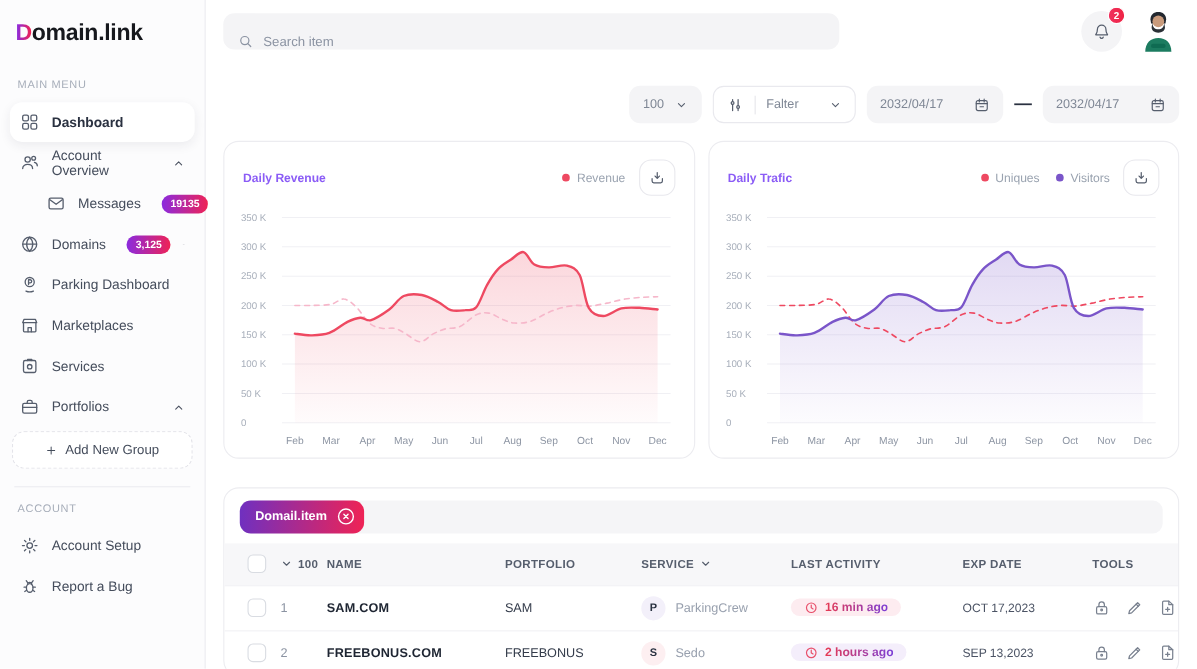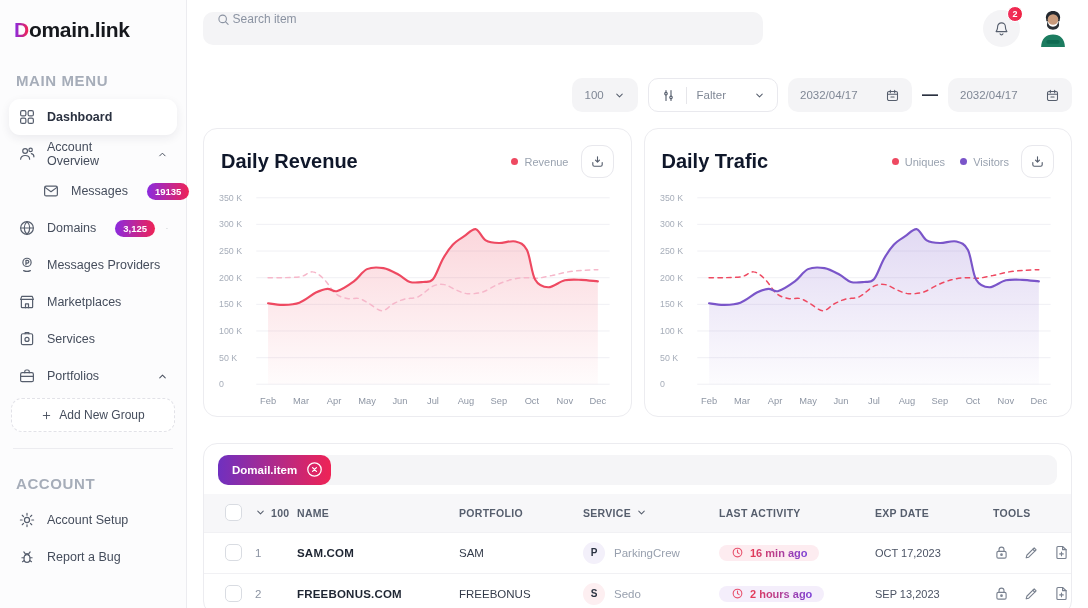--- a/index.html
+++ b/index.html
@@ -6,34 +6,34 @@
   html,body{width:1088px;height:608px;overflow:hidden;background:#fff;
     font-family:"Liberation Sans",sans-serif;color:#3f4756}
   svg{display:block}
   svg text{font-family:"Liberation Sans",sans-serif}
   .app{display:flex;width:1088px;height:608px}
 
   
   .sidebar{width:187px;min-width:187px;height:100%;background:#fcfcfd;border-right:1px solid #ececf0;padding-top:14px}
   .logo{display:flex;align-items:baseline;padding:4px 0 0 14px;font-size:21px;font-weight:800;letter-spacing:-.3px;color:#16181d}
   .grad-text{background:linear-gradient(92deg,#8a2bdf 10%,#ef2355 90%);-webkit-background-clip:text;background-clip:text;color:transparent}
-  .menu-label{font-size:15px;letter-spacing:.6px;color:#a6adb9;margin:30px 0 10px 16px;font-weight:700}
+  .menu-label{font-size:10px;letter-spacing:.6px;color:#a6adb9;margin:30px 0 10px 16px;font-weight:400}
   .sitem{display:flex;align-items:center;gap:11px;height:36px;margin:1px 9px;padding:0 9px;border-radius:11px;font-size:12.5px;color:#454d5c;cursor:pointer}
   .sitem .ic{width:18px;height:18px;color:#565e6d;flex:none}
   .sitem.active{background:#fff;box-shadow:0 3px 10px rgba(35,40,60,.08);font-weight:700;color:#2a3140}
   .sitem.sub{margin-left:33px}
   .badge{margin-left:8px;background:linear-gradient(92deg,#8a2bdf,#ef2355);color:#fff;font-size:9.5px;font-weight:700;padding:3px 8px;border-radius:10px}
   .chev-r{margin-left:auto;width:11px;height:11px;color:#4a5160}
   .dashed-item{display:flex;align-items:center;justify-content:center;gap:7px;height:34px;margin:4px 11px;border:1.5px dashed #e2e2e8;border-radius:11px;font-size:12px;color:#454d5c;background:#fff;cursor:pointer}
   .sdivider{border-top:1px solid #ececf0;margin:16px 13px 4px}
 
   
   .main{flex:1;padding:0 16px;min-width:0}
   .topbar{display:flex;align-items:center;height:56px;gap:14px}
-  .search{display:flex;align-items:flex-start;gap:2px;width:560px;height:33px;background:#f4f4f6;border-radius:10px;padding:0 13px;color:#8b93a2}
+  .search{display:flex;align-items:flex-end;gap:9px;width:560px;height:33px;background:#f4f4f6;border-radius:10px;padding:0 13px;color:#8b93a2}
   .search input{border:none;background:transparent;outline:none;font-size:12px;color:#4a5160;width:100%;font-family:inherit}
   .search input::placeholder{color:#8b93a2}
   .bell-wrap{margin-left:auto;position:relative;width:37px;height:37px;background:#f4f4f6;border-radius:50%;display:flex;align-items:center;justify-content:center;color:#565e6d;cursor:pointer}
   .bell-badge{position:absolute;top:-4px;right:-3px;min-width:16px;height:16px;border-radius:9px;background:linear-gradient(92deg,#f0315f,#ef2344);color:#fff;font-size:9px;font-weight:700;display:flex;align-items:center;justify-content:center;padding:0 4px;border:1.5px solid #fff}
   .avatar{width:38px;height:40px;cursor:pointer}
 
   .titlebar{display:flex;align-items:center;margin-top:22px}
   .page-title{font-size:21px;font-weight:800;color:#16181d;letter-spacing:-.2px}
   .controls{margin-left:auto;display:flex;align-items:center;gap:10px}
   .ctl{height:34px;border-radius:10px;display:flex;align-items:center;font-size:11.5px;color:#7f8795;cursor:pointer}
@@ -43,21 +43,21 @@
   .vline{width:1px;height:17px;background:#e6e6ea}
   .datebox{width:124px;justify-content:space-between;padding:0 12px}
   .dash-sep{color:#2a3140;font-weight:700}
   .cicon{width:15px;height:15px;color:#565e6d}
 
   
   .charts{display:grid;grid-template-columns:1fr 1fr;gap:12px;margin-top:16px}
   .card{background:#fff;border:1px solid #ececf0;border-radius:14px}
   .chart-card{padding:12px 15px 6px}
   .chart-head{display:flex;align-items:center;margin:4px 2px 8px}
-  .chart-title{font-size:20px;font-weight:700;color:#0f172a}
+  .chart-title{font-size:11px;font-weight:700;color:#8b5cf6}
   .legend{margin-left:auto;display:flex;align-items:flex-end;gap:15px;margin-right:12px}
   .litem{display:flex;align-items:center;gap:6px;font-size:11px;color:#9aa3b0}
   .ldot{width:7px;height:7px;border-radius:50%}
   .dl-btn{width:33px;height:33px;border:1px solid #e8e8ed;border-radius:11px;display:flex;align-items:center;justify-content:center;color:#565e6d;background:#fff;cursor:pointer}
   .dl-btn .ic{width:15px;height:15px}
   .chart-svg{width:100%}
 
   
   .table-card{margin-top:26px;overflow:hidden}
   .toolbar{margin:11px 14px 9px;background:#f5f5f7;border-radius:9px;height:30px;display:flex;align-items:center}
@@ -141,21 +141,21 @@
           <path d="M6 9l6 6 6-6"></path>
         </svg>
     </div>
 
     <div class="sitem">
       <svg class="ic" viewBox="0 0 24 24" fill="none" stroke="currentColor" stroke-width="1.6" stroke-linecap="round" stroke-linejoin="round">
           <circle cx="12" cy="8.5" r="5.5"></circle>
           <path d="M10.6 11.5V5.8h1.9a1.9 1.9 0 110 3.8h-1.9"></path>
           <path d="M7.5 19.5c3 1.4 6 1.4 9 0"></path>
         </svg>
-      <span>Messages Providers</span>
+      <span>Parking Dashboard</span>
     </div>
 
     <div class="sitem">
       <svg class="ic" viewBox="0 0 24 24" fill="none" stroke="currentColor" stroke-width="1.6" stroke-linecap="round" stroke-linejoin="round">
           <path d="M4.5 9v9.5a1 1 0 001 1h13a1 1 0 001-1V9"></path>
           <path d="M3.5 8.5L5 4.5h14l1.5 4z"></path>
           <path d="M10 19.5v-5h4v5"></path>
         </svg>
       <span>Marketplaces</span>
     </div>
@@ -182,21 +182,21 @@
 
     <div class="dashed-item">
       <svg width="11" height="11" viewBox="0 0 24 24" fill="none" stroke="currentColor" stroke-width="2" stroke-linecap="round">
           <path d="M12 5v14M5 12h14"></path>
         </svg>
       <span>Add New Group</span>
     </div>
 
 
     <div class="sdivider"></div>
-    <div class="menu-label" style="margin-top:26px">ACCOUNT</div>
+    <div class="menu-label" style="margin-top:14px">ACCOUNT</div>
 
     <div class="sitem">
       <svg class="ic" viewBox="0 0 24 24" fill="none" stroke="currentColor" stroke-width="1.6" stroke-linecap="round">
           <circle cx="12" cy="12" r="3.4"></circle>
           <path d="M12 3.2v2.4M12 18.4v2.4M3.2 12h2.4M18.4 12h2.4M5.7 5.7l1.7 1.7M16.6 16.6l1.7 1.7M18.3 5.7l-1.7 1.7M7.4 16.6l-1.7 1.7"></path>
         </svg>
       <span>Account Setup</span>
     </div>
 
     <div class="sitem">

